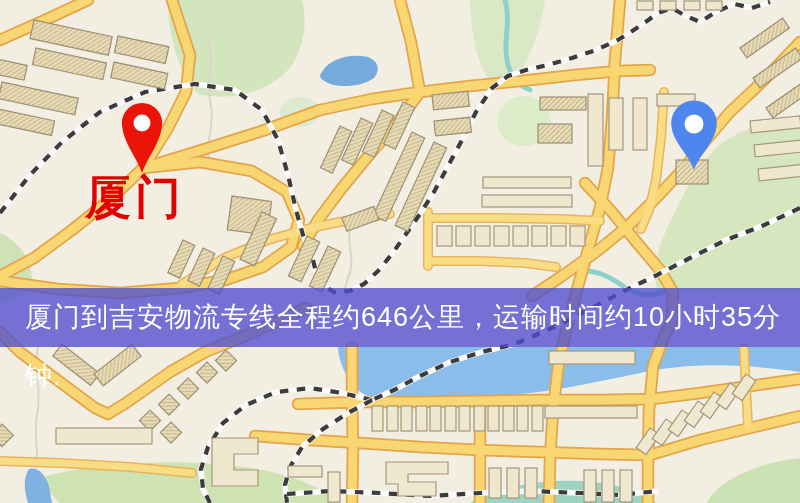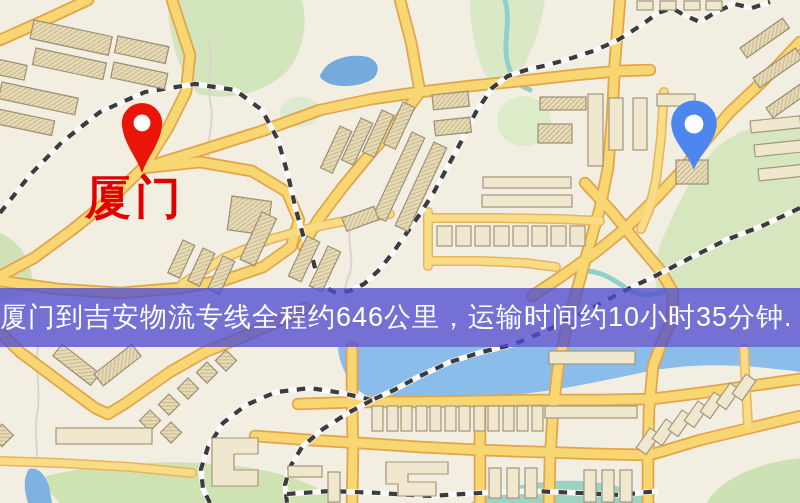--- a/index.html
+++ b/index.html
@@ -19,21 +19,21 @@
   .b1{fill:url(#hp);stroke:#9c8f74;stroke-width:1.2px;}
   .stream{fill:none;stroke:#d9d5c9;stroke-width:2px;}
   .river{fill:none;stroke:#8fd0cb;stroke-width:5px;stroke-linecap:round;}
 
   .city-label{position:absolute;font-weight:bold;line-height:1;white-space:nowrap;text-align:right;}
   #origin-label{left:85px;top:174px;font-size:46px;letter-spacing:4px;color:#e10000;}
   #dest-label{left:643px;top:180px;font-size:43px;letter-spacing:3px;color:#2433e0;}
 
   #banner{position:absolute;left:0;top:288px;width:800px;height:59px;
           background:rgba(79,77,208,0.78);}
-  #banner span{display:block;line-height:59px;font-size:27px;
+  #banner span{display:block;padding-left:25px;line-height:59px;font-size:27px;
           letter-spacing:1px;color:#ffffff;}
   .pin{position:absolute;}
   #origin-pin{left:120px;top:100px;}
   #dest-pin{left:669px;top:99px;}
 </style>
 </head>
 <body>
 
 <div id="stage">
 

